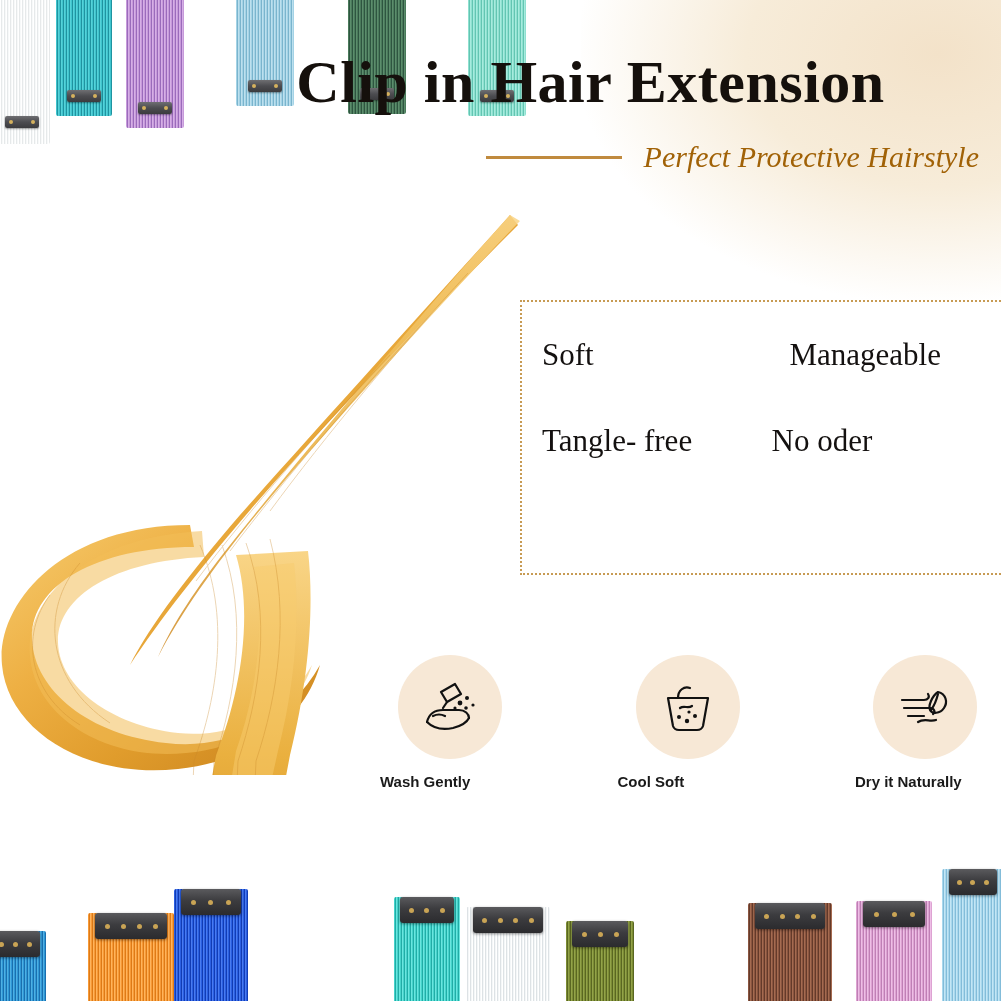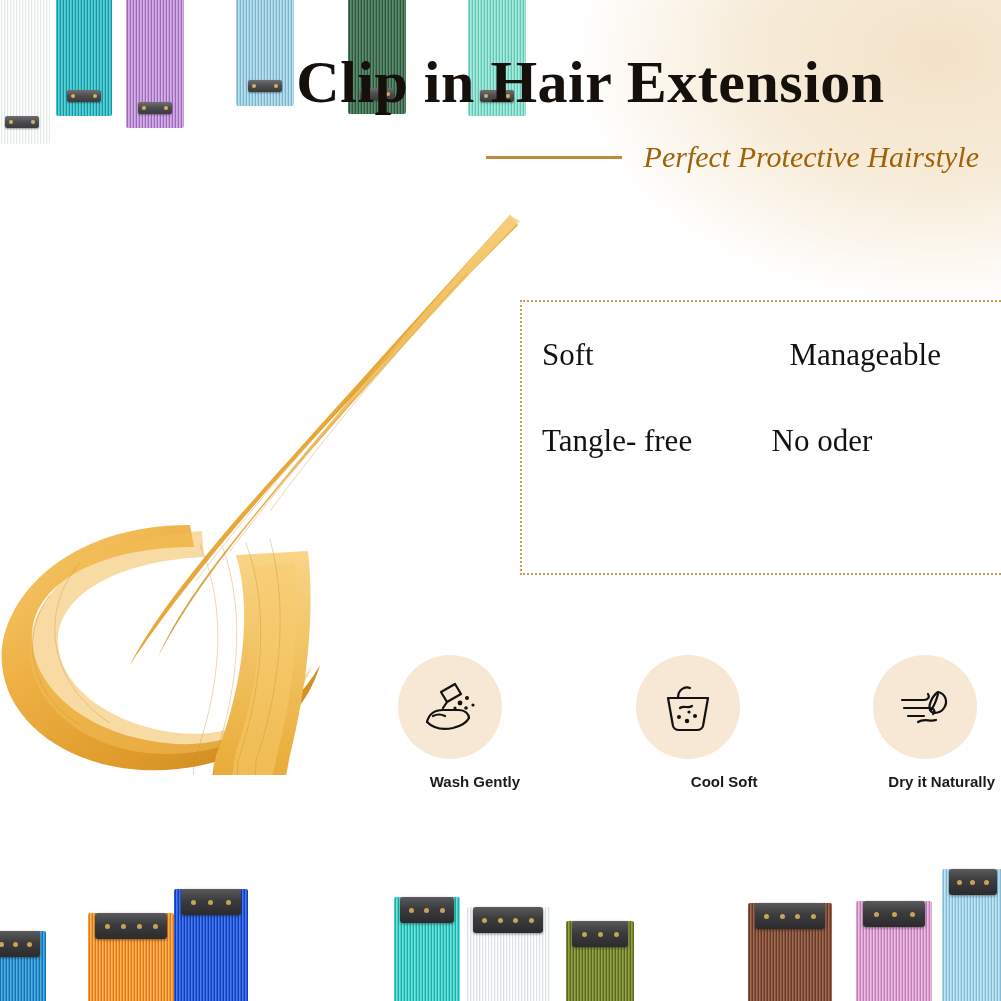--- a/index.html
+++ b/index.html
@@ -151,21 +151,21 @@
   .care-row {
     position: absolute;
     left: 380px;
     top: 655px;
     width: 615px;
     display: flex;
     justify-content: space-between;
   }
   .care-item {
     width: 140px;
-    text-align: right;
+    text-align: left;
   }
   .care-circle {
     width: 104px;
     height: 104px;
     margin: 0 auto;
     border-radius: 50%;
     background: #f7e8d6;
     display: flex;
     align-items: center;
     justify-content: center;

